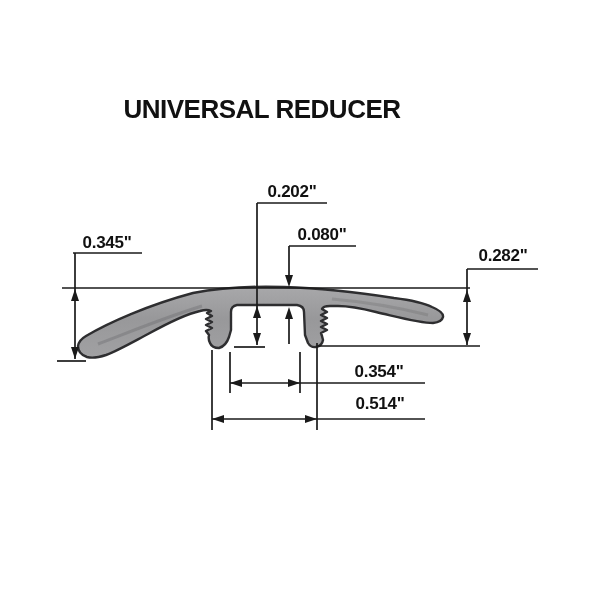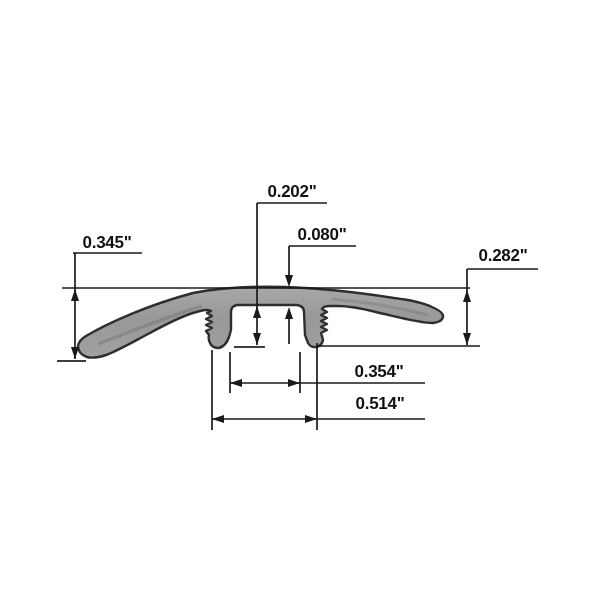--- a/index.html
+++ b/index.html
@@ -136,20 +136,21 @@
 
     <g>
       <path class="dline" d="M 212 350 V 430"></path>
       <path class="dline" d="M 317 343 V 430"></path>
       <path class="dline" d="M 212 419 H 425"></path>
       <polygon class="ah" points="212,419 224,415 224,423"></polygon>
       <polygon class="ah" points="317,419 305,415 305,423"></polygon>
     </g>
   </svg>
 
+  <div class="title">UNIVERSAL REDUCER</div>
 
   <div class="dim-label lbl-345">0.345"</div>
   <div class="dim-label lbl-202">0.202"</div>
   <div class="dim-label lbl-080">0.080"</div>
   <div class="dim-label lbl-282">0.282"</div>
   <div class="dim-label lbl-354">0.354"</div>
   <div class="dim-label lbl-514">0.514"</div>
 
 </div>
 

